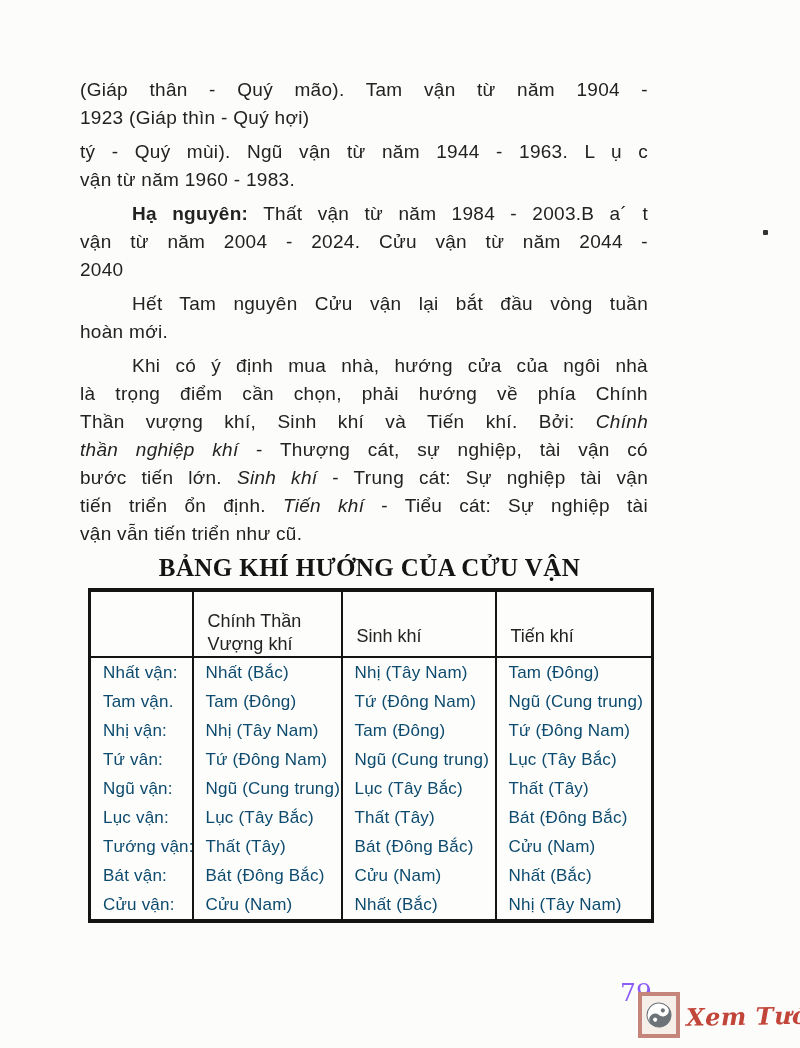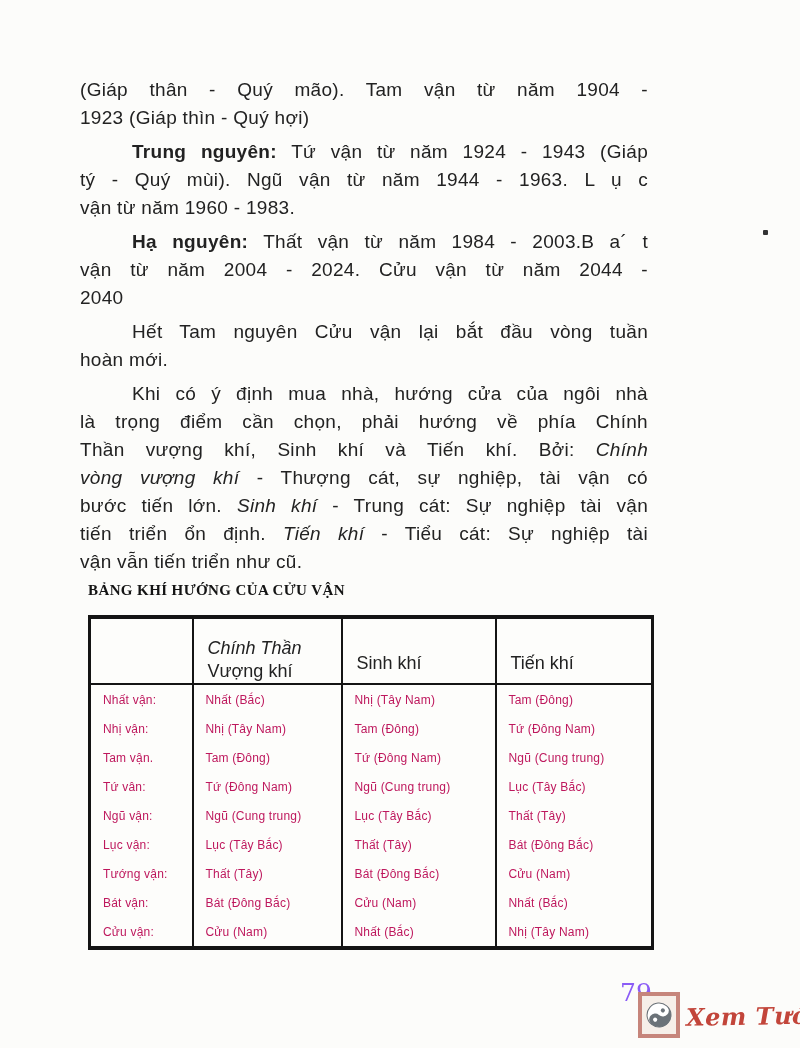--- a/index.html
+++ b/index.html
@@ -30,26 +30,26 @@
     text-align-last: justify;
     white-space: normal;
     color: #222;
   }
   .line.last { text-align-last: left; }
   .line.indent { text-indent: 52px; }
   .b { font-weight: bold; }
   .i { font-style: italic; }
 
   .table-title {
-    margin: 4px 0 16px 8px;
+    margin: 4px 0 6px 8px;
     width: 563px;
-    text-align: left;
+    text-align: center;
     font-family: "Liberation Serif", serif;
     font-weight: bold;
-    font-size: 15px;
+    font-size: 25px;
     letter-spacing: 0.4px;
     color: #141414;
   }
   table.khihuong {
     margin-left: 8px;
     border-collapse: collapse;
     table-layout: fixed;
     width: 563px;
     border: 3px solid #141414;
     border-top-width: 4px;
@@ -66,43 +66,42 @@
     font-weight: normal;
     text-align: left;
     padding: 0;
     vertical-align: bottom;
   }
   table.khihuong th:nth-child(n+2),
   table.khihuong td:nth-child(n+2) {
     border-left: 2px solid #141414;
   }
   .hdr-top {
-    font-style: italic;
     font-size: 18px;
     padding: 4px 0 2px 14px;
     color: #222;
   }
   .hdr-bottom {
     font-size: 18px;
     padding: 0 0 1px 14px;
     color: #222;
   }
   .hdr-single {
     display: block;
     font-size: 18px;
     padding: 0 0 9px 14px;
     color: #222;
   }
   table.khihuong td {
     height: 29px;
-    font-size: 12px;
+    font-size: 17px;
     letter-spacing: 0.2px;
     padding: 0 0 0 12px;
     vertical-align: middle;
-    color: #be185d;
+    color: #0c4a6e;
     overflow: hidden;
     white-space: nowrap;
   }
   .page-number {
     position: absolute;
     left: 620px;
     top: 954px;
     font-family: "DejaVu Serif", serif;
     font-size: 25px;
     color: #8b5cf6;
@@ -149,38 +148,37 @@
 </head>
 <body>
 
 <div class="content">
   <div>
       <div class="paragraph">
         <div class="line"><span>(Giáp thân - Quý mão). Tam vận từ năm 1904 -</span></div>
         <div class="line last"><span>1923 (Giáp thìn - Quý hợi)</span></div>
       </div>
       <div class="paragraph">
-        <div class="line indent"><span class="b">Trung nguyên:</span><span> Tứ vận từ năm 1924 - 1943 (Giáp</span></div>
         <div class="line"><span>tý - Quý mùi). Ngũ vận từ năm 1944 - 1963. L ụ c</span></div>
         <div class="line last"><span>vận từ năm 1960 - 1983.</span></div>
       </div>
       <div class="paragraph">
         <div class="line indent"><span class="b">Hạ nguyên:</span><span> Thất vận từ năm 1984 - 2003.B a´ t</span></div>
         <div class="line"><span>vận từ năm 2004 - 2024. Cửu vận từ năm 2044 -</span></div>
         <div class="line last"><span>2040</span></div>
       </div>
       <div class="paragraph">
         <div class="line indent"><span>Hết Tam nguyên Cửu vận lại bắt đầu vòng tuần</span></div>
         <div class="line last"><span>hoàn mới.</span></div>
       </div>
       <div class="paragraph">
         <div class="line indent"><span>Khi có ý định mua nhà, hướng cửa của ngôi nhà</span></div>
         <div class="line"><span>là trọng điểm cần chọn, phải hướng về phía Chính</span></div>
         <div class="line"><span>Thần vượng khí, Sinh khí và Tiến khí. Bởi: </span><span class="i">Chính</span></div>
-        <div class="line"><span class="i">vòng vượng khí</span><span> - Thượng cát, sự nghiệp, tài vận có</span></div>
+        <div class="line"><span class="i">thần nghiệp khí</span><span> - Thượng cát, sự nghiệp, tài vận có</span></div>
         <div class="line"><span>bước tiến lớn. </span><span class="i">Sinh khí</span><span> - Trung cát: Sự nghiệp tài vận</span></div>
         <div class="line"><span>tiến triển ổn định. </span><span class="i">Tiến khí</span><span> - Tiểu cát: Sự nghiệp tài</span></div>
         <div class="line last"><span>vận vẫn tiến triển như cũ.</span></div>
       </div>
     </div>
 
   <div class="table-title">BẢNG KHÍ HƯỚNG CỦA CỬU VẬN</div>
 
   <table class="khihuong">
     <colgroup>
@@ -205,30 +203,30 @@
       </tr>
     </thead>
     <tbody>
         <tr>
           <td>Nhất vận:</td>
           <td>Nhất (Bắc)</td>
           <td>Nhị (Tây Nam)</td>
           <td>Tam (Đông)</td>
         </tr>
         <tr>
+          <td>Tam vận.</td>
+          <td>Tam (Đông)</td>
+          <td>Tứ (Đông Nam)</td>
+          <td>Ngũ (Cung trung)</td>
+        </tr>
+        <tr>
           <td>Nhị vận:</td>
           <td>Nhị (Tây Nam)</td>
           <td>Tam (Đông)</td>
           <td>Tứ (Đông Nam)</td>
-        </tr>
-        <tr>
-          <td>Tam vận.</td>
-          <td>Tam (Đông)</td>
-          <td>Tứ (Đông Nam)</td>
-          <td>Ngũ (Cung trung)</td>
         </tr>
         <tr>
           <td>Tứ vân:</td>
           <td>Tứ (Đông Nam)</td>
           <td>Ngũ (Cung trung)</td>
           <td>Lục (Tây Bắc)</td>
         </tr>
         <tr>
           <td>Ngũ vận:</td>
           <td>Ngũ (Cung trung)</td>

